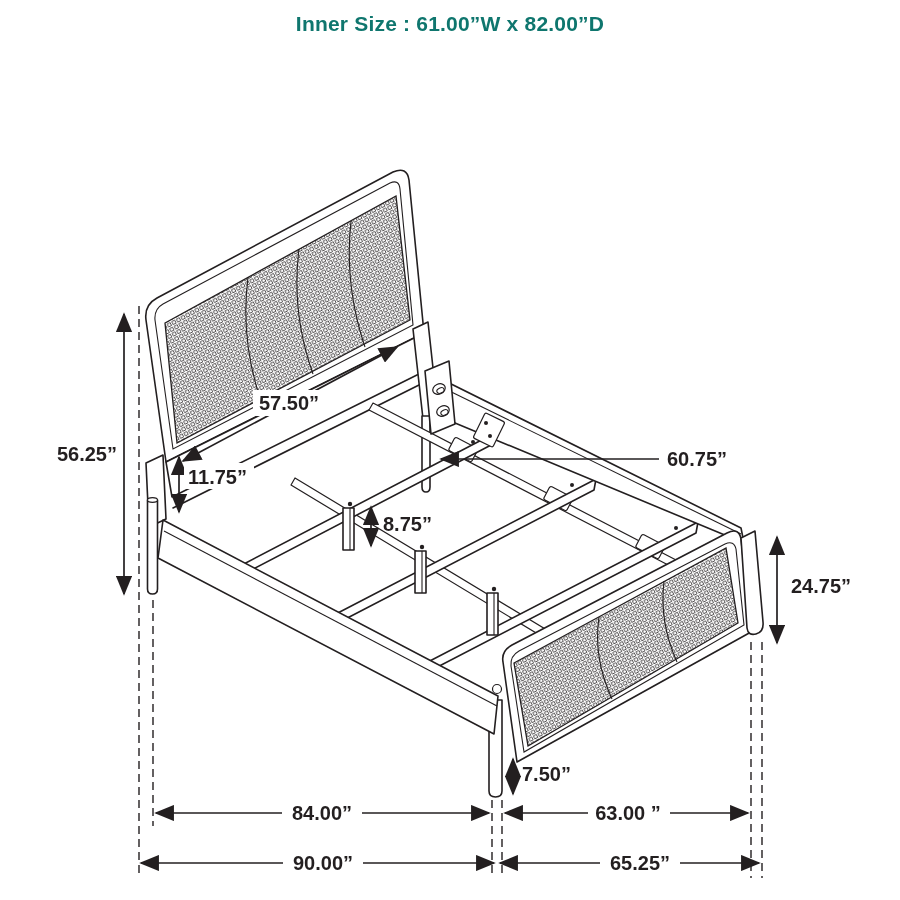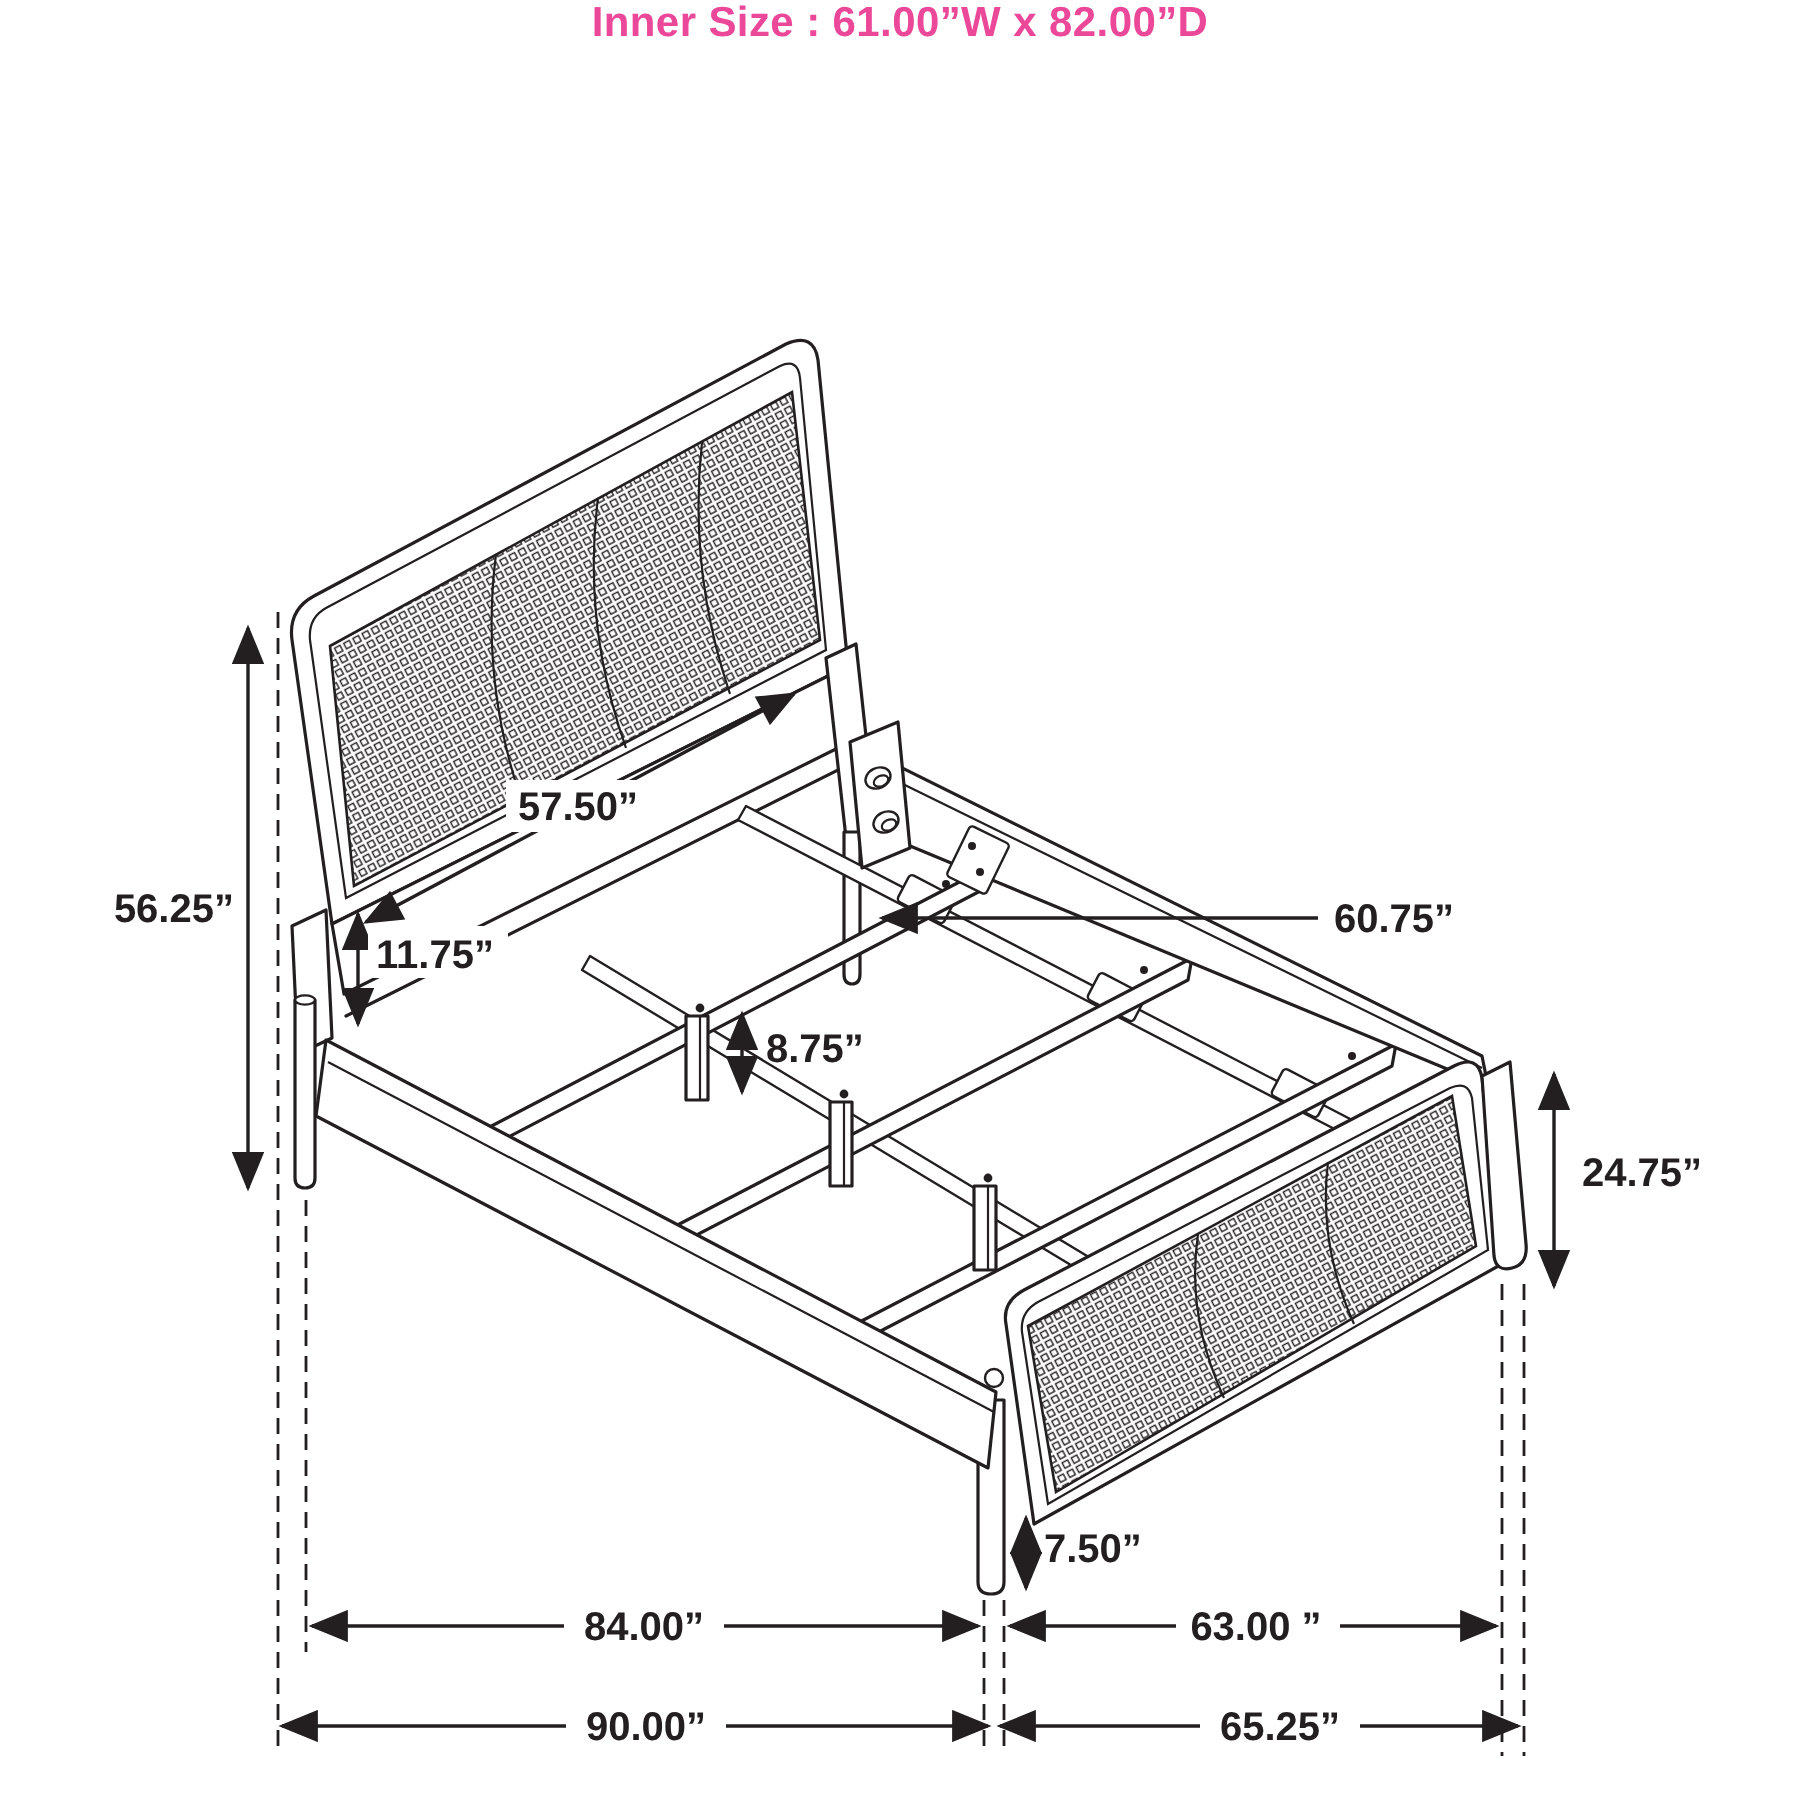--- a/index.html
+++ b/index.html
@@ -1,22 +1,22 @@
 <!DOCTYPE html>
 <html><head>
 <meta charset="utf-8">
 <style>
   html,body{margin:0;padding:0;background:#ffffff;}
   .canvas{
     position:relative;width:900px;height:900px;background:#ffffff;
     font-family:"Liberation Sans", sans-serif;overflow:hidden;
   }
   .title{
-    position:absolute;top:0;left:0;width:100%;text-align:center;
-    font-size:21px;font-weight:bold;color:#ec4899;letter-spacing:.2px;
+    position:absolute;top:12px;left:0;width:100%;text-align:center;
+    font-size:21px;font-weight:bold;color:#0f766e;letter-spacing:.2px;
   }
   svg{position:absolute;top:0;left:0;}
   .ln{stroke:#231f20;stroke-width:1.6;fill:none;stroke-linejoin:round;stroke-linecap:round;}
   .thin{stroke:#231f20;stroke-width:1.1;fill:none;}
   .wht{fill:#ffffff;stroke:#231f20;stroke-width:1.6;stroke-linejoin:round;}
   .whtthin{fill:#ffffff;stroke:#231f20;stroke-width:1.2;stroke-linejoin:round;}
   .dim{stroke:#231f20;stroke-width:1.7;fill:none;}
   .ext{stroke:#231f20;stroke-width:1.4;fill:none;stroke-dasharray:8 5;}
   .dimtxt{font-family:"Liberation Sans", sans-serif;font-size:20px;font-weight:bold;fill:#231f20;}
   .bg{fill:#ffffff;}

